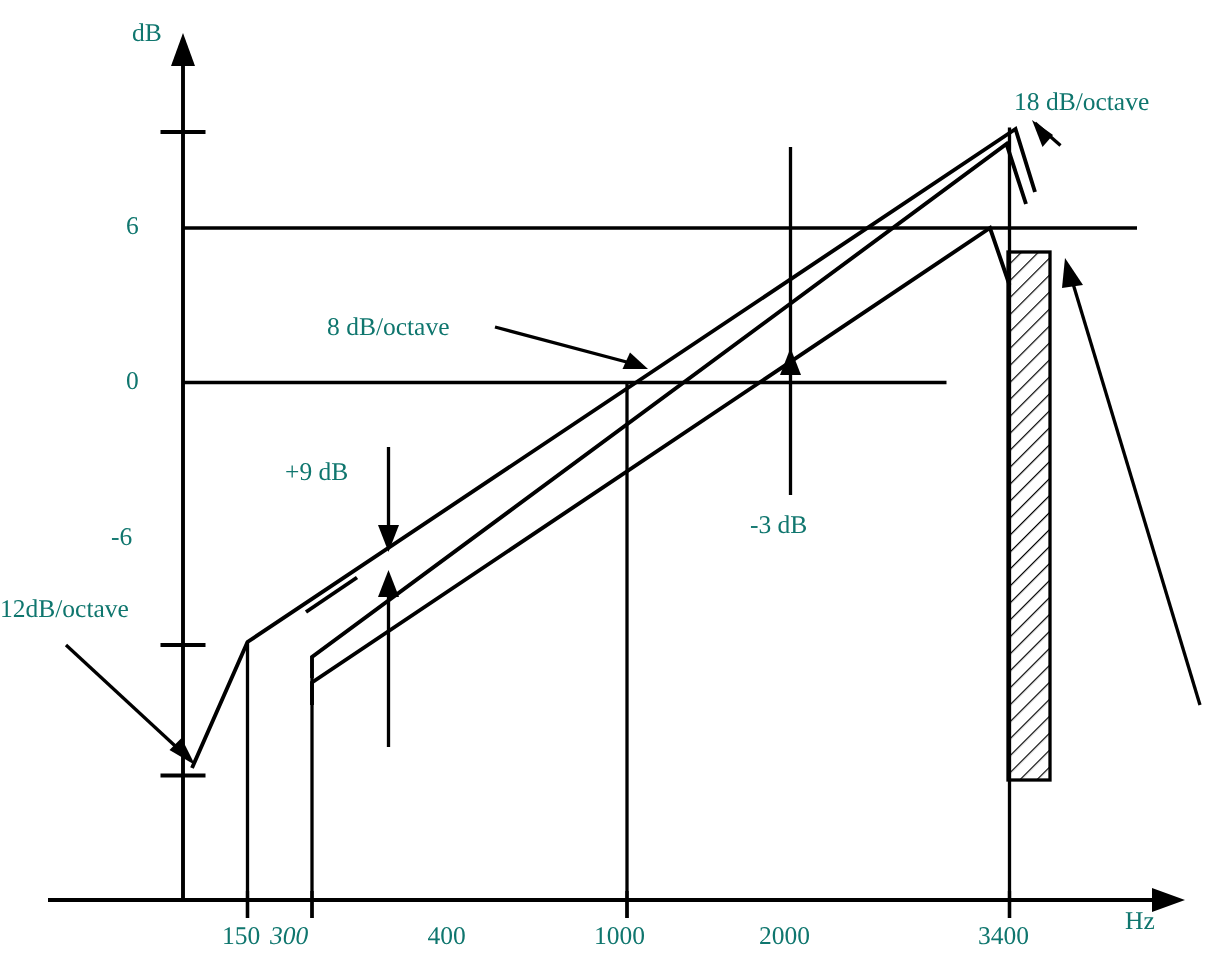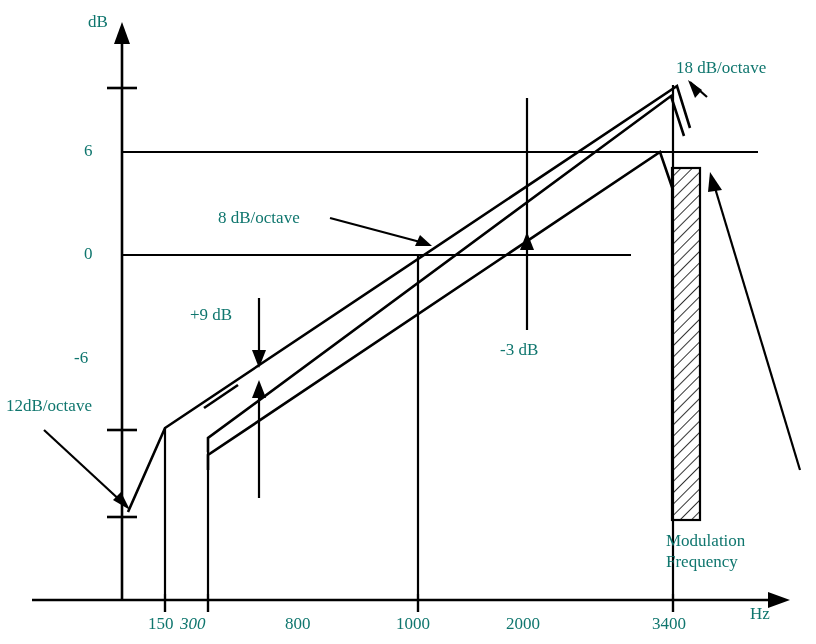--- a/index.html
+++ b/index.html
@@ -137,33 +137,29 @@
   <div class="lbl axis-name" style="left:88px; top:12px;">dB</div>
 
   <div class="lbl axis-name" style="left:750px; top:604px;">Hz</div>
 
   <div class="lbl tick" style="left:84px; top:141px;">6</div>
   <div class="lbl tick" style="left:84px; top:244px;">0</div>
   <div class="lbl tick" style="left:74px; top:348px;">-6</div>
 
   <div class="lbl tick" style="left:148px; top:614px;">150</div>
   <div class="lbl tick" style="left:180px; top:614px;font-style:italic;">300</div>
-  <div class="lbl tick" style="left:285px; top:614px;">800</div>
+  <div class="lbl tick" style="left:285px; top:614px;">400</div>
   <div class="lbl tick" style="left:396px; top:614px;">1000</div>
   <div class="lbl tick" style="left:506px; top:614px;">2000</div>
   <div class="lbl tick" style="left:652px; top:614px;">3400</div>
 
   <div class="lbl ann2" style="left:664px; top:58px;margin-left:12px;">18 dB/octave</div>
 
   <div class="lbl ann2" style="left:218px; top:208px;">8 dB/octave</div>
 
-  <div class="lbl ann2" style="left:6px; top:396px;">12dB/octave</div>
+  <div class="lbl ann2" style="left:0; top:396px;">12dB/octave</div>
 
   <div class="lbl ann2" style="left:190px; top:305px;">+9 dB</div>
 
   <div class="lbl ann2" style="left:500px; top:340px;">-3 dB</div>
 
-  <div class="lbl modfreq" style="left:666px; top:530px;">
-    <div>Modulation</div>
-    <div>Frequency</div>
-  </div>
 
 </div>
 
 </body></html>

